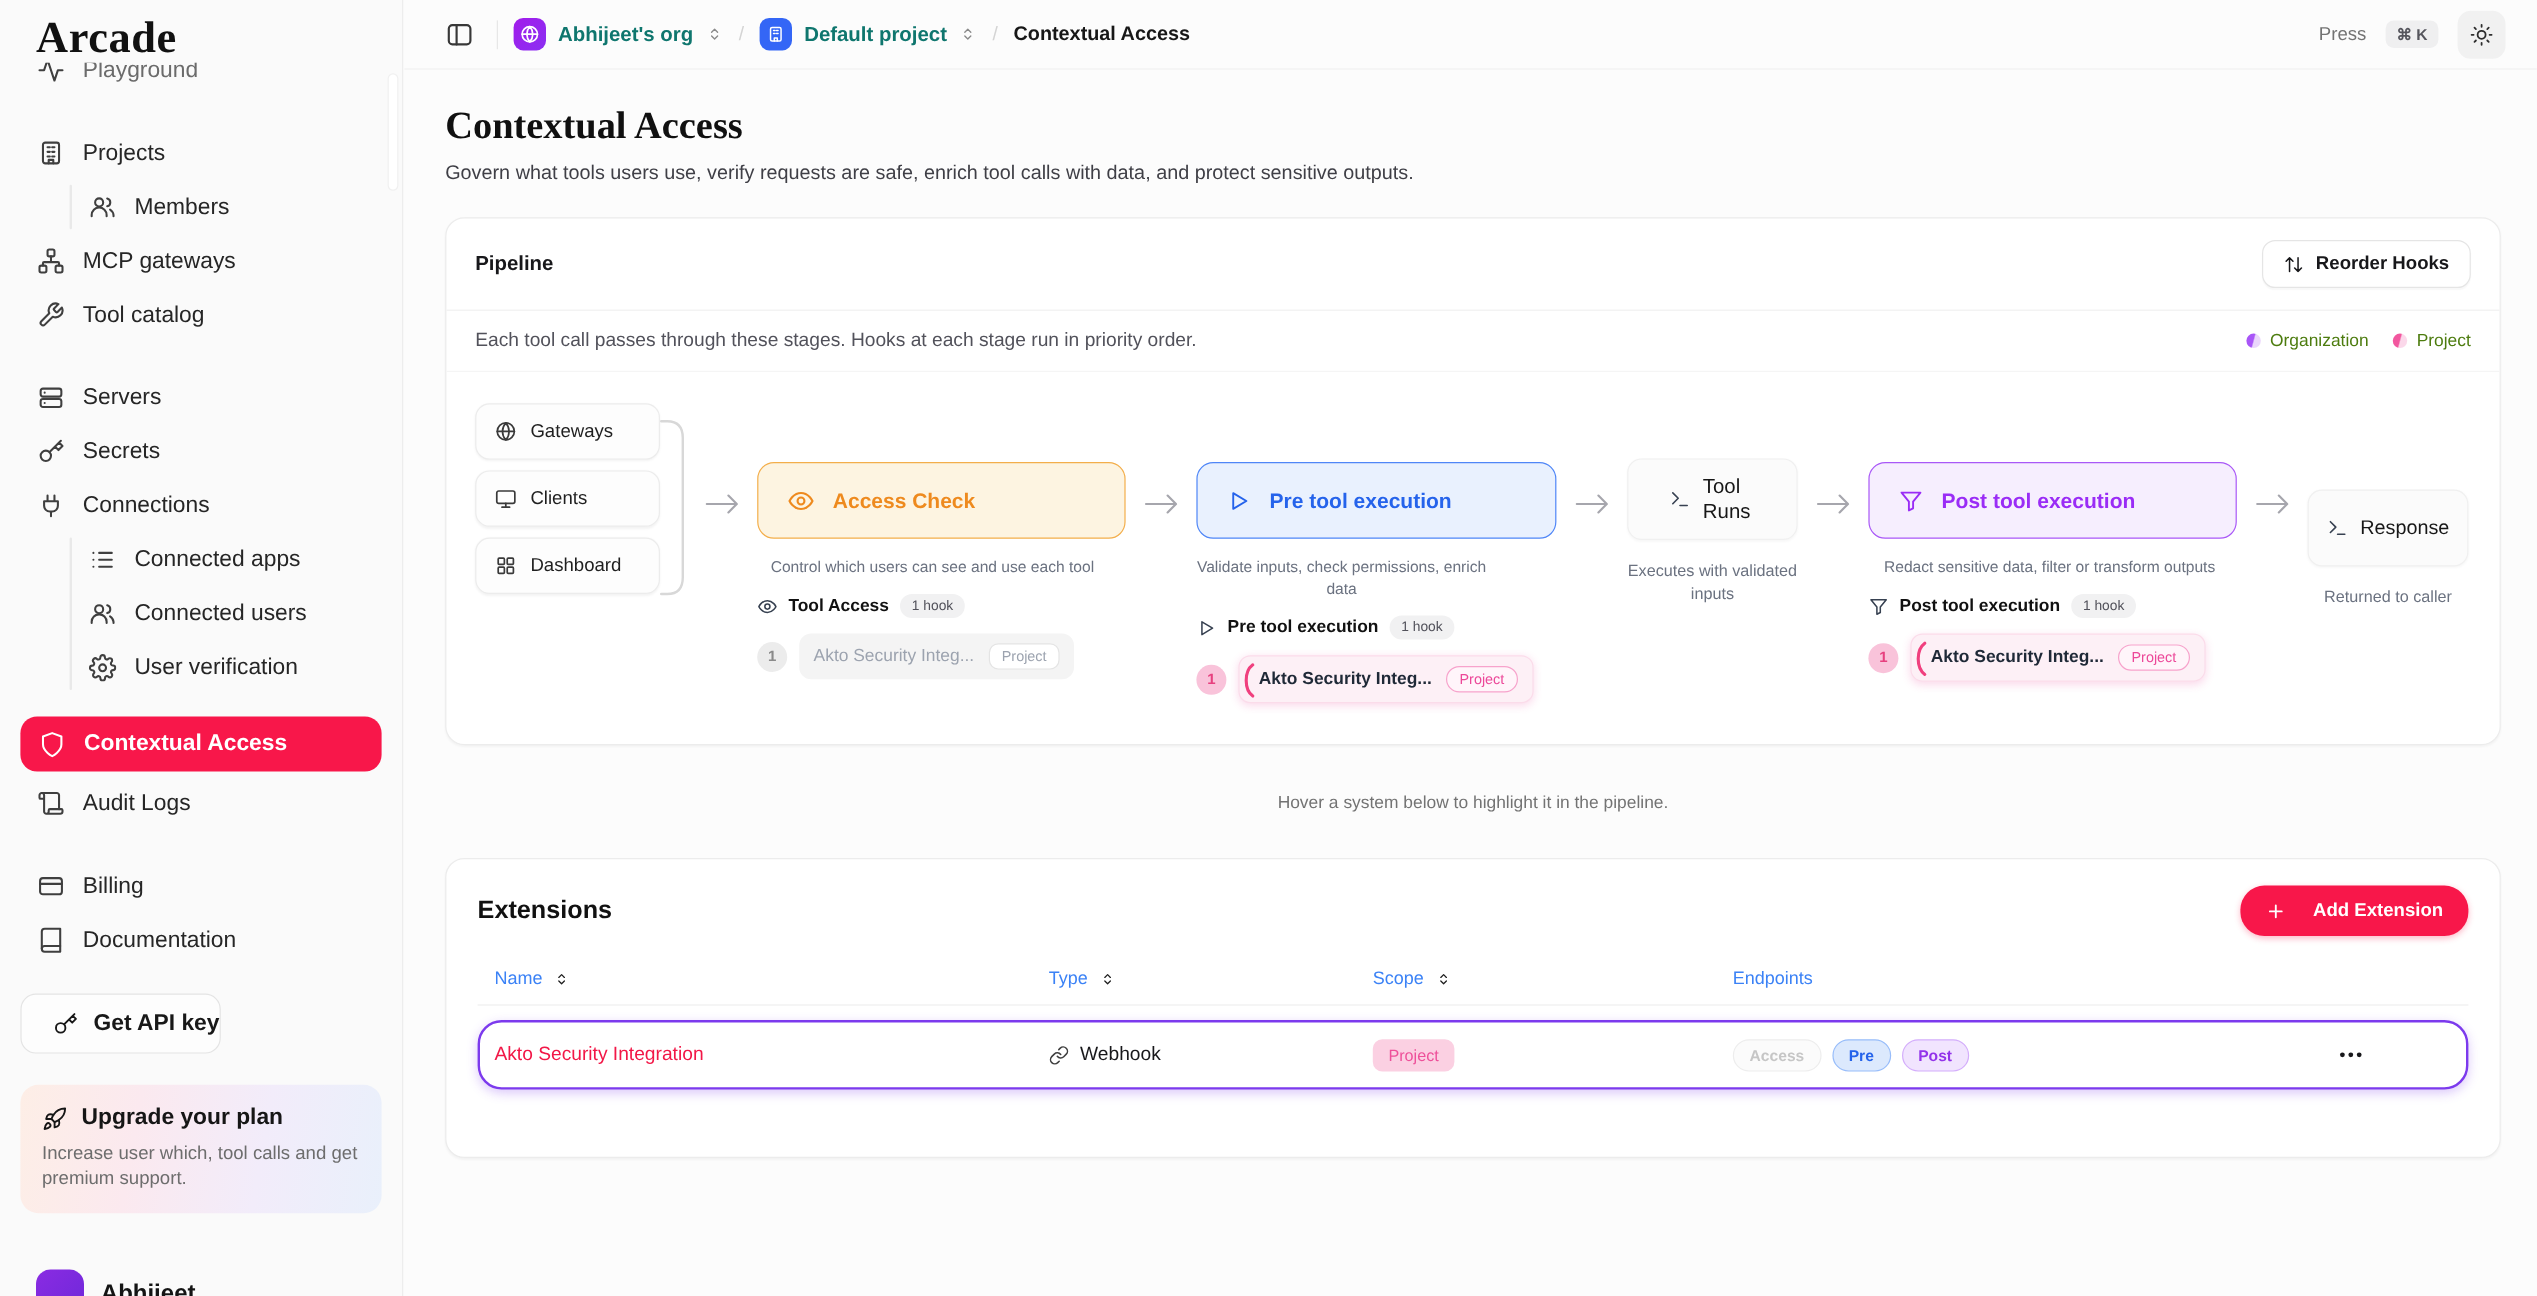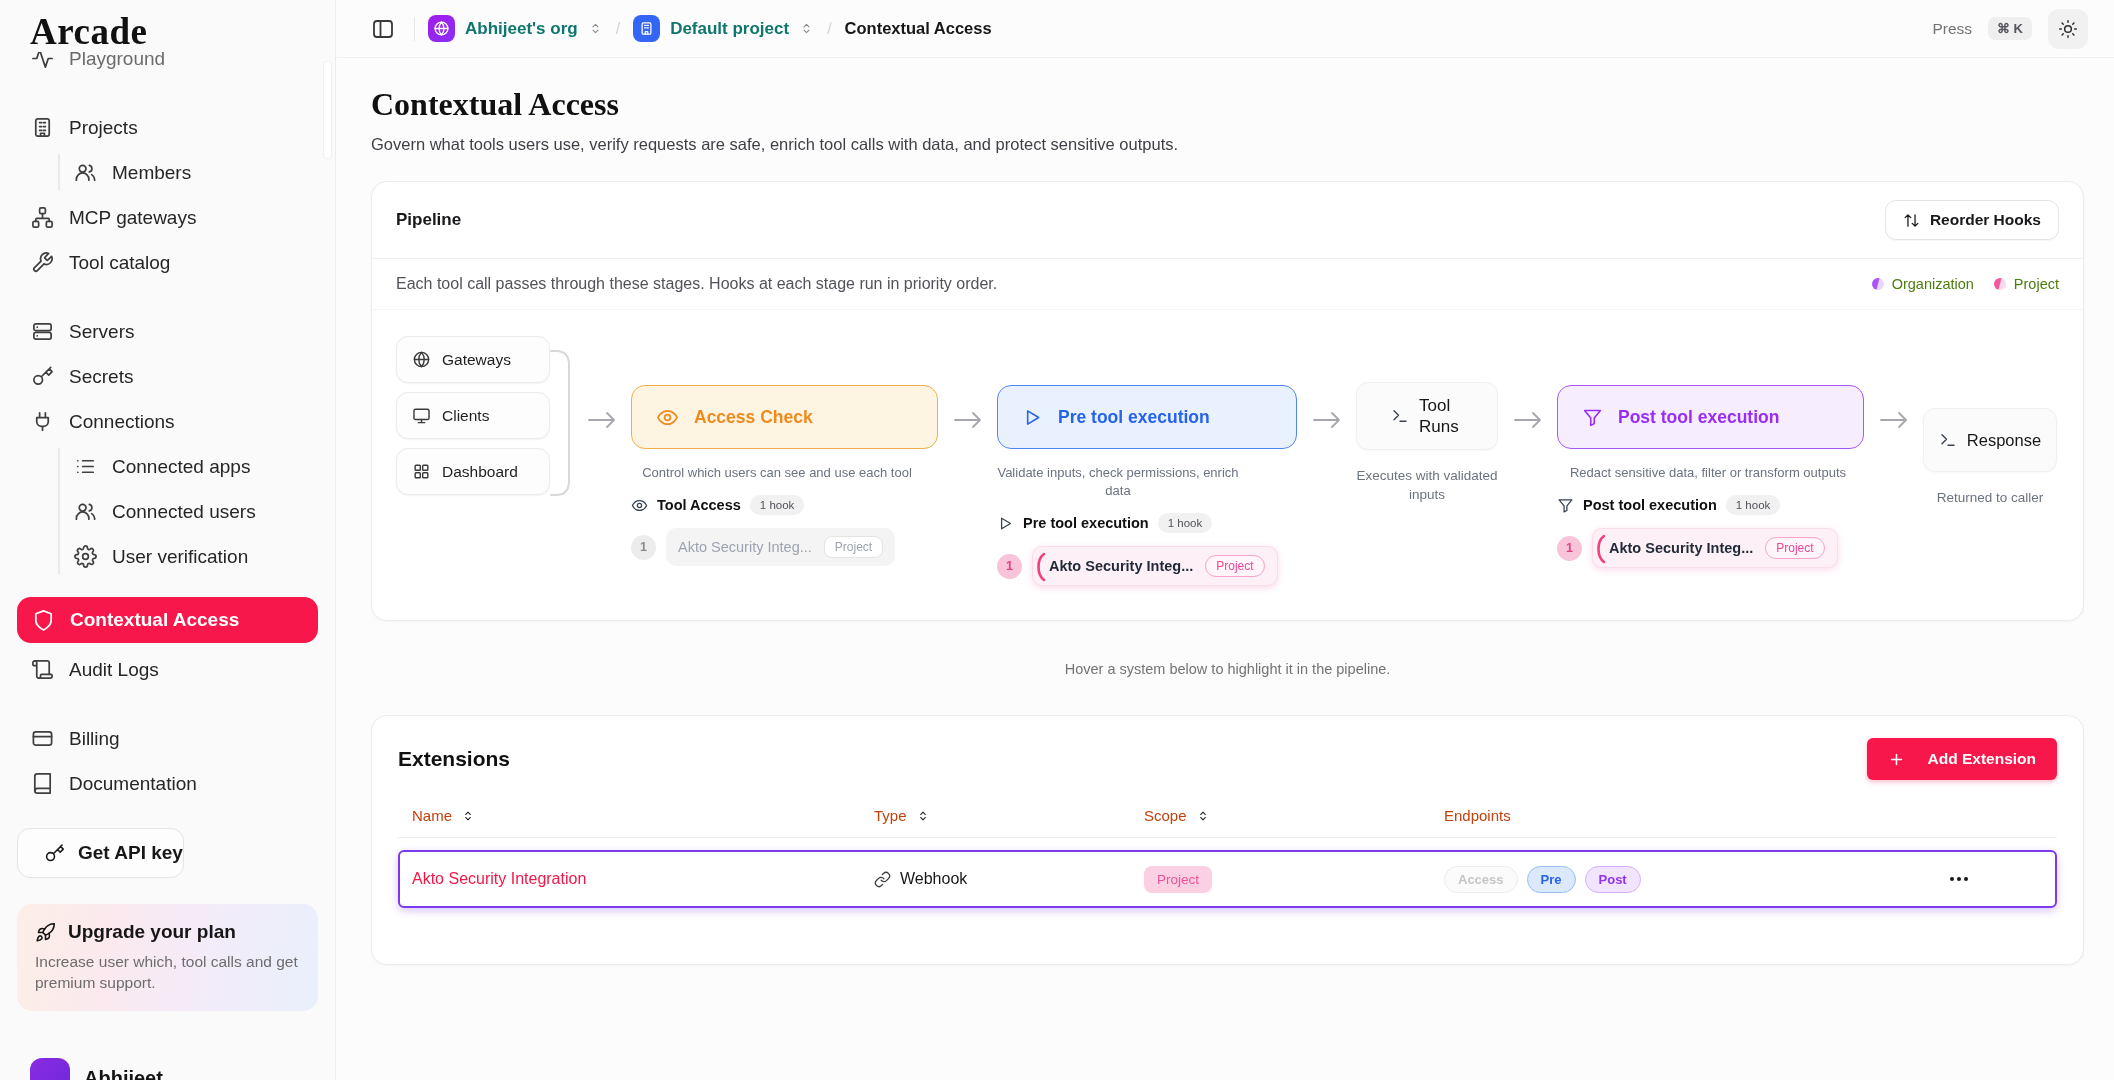--- a/index.html
+++ b/index.html
@@ -107,26 +107,26 @@
   .plain-box .nicon { width:18px; height:18px; color:#374151; }
   .plain-box.runs-box { height:68px; font-size:17px; text-align:left; line-height:1.25; }
   .plain-box.resp-box { height:64px; font-size:16.5px; }
   .plain-desc { margin-top:17px; font-size:13.5px; line-height:1.4; color:#6b7280; }
 
   .hover-hint { margin-top:40px; text-align:center; font-size:14.5px; color:#737373; }
 
   .ext-card { margin-top:38px; height:250px; overflow:hidden; }
   .ext-head { display:flex; align-items:center; justify-content:space-between; padding:22px 26px 14px; }
   .ext-title { font-size:21px; font-weight:700; color:#111; }
-  .add-btn { display:flex; align-items:center; gap:22px; background:#f8174a; color:#fff; border:none; border-radius:6px; padding:12px 21px; font-size:15.5px; font-weight:600; cursor:pointer; box-shadow:0 2px 5px rgba(248,23,74,.3);text-align:right; }
+  .add-btn { display:flex; align-items:center; gap:22px; background:#f8174a; color:#fff; border:none; border-radius:20px; padding:12px 21px; font-size:15.5px; font-weight:600; cursor:pointer; box-shadow:0 2px 5px rgba(248,23,74,.3);text-align:right; }
   .tbl { margin:0 26px; }
   .tbl-head { display:grid; grid-template-columns:462px 270px 300px 430px 1fr; align-items:center; padding:13px 14px; border-bottom:1px solid #efefef; }
-  .th { display:flex; align-items:center; gap:9px; font-size:15px; font-weight:500; color:#c2410c; }
+  .th { display:flex; align-items:center; gap:9px; font-size:15px; font-weight:500; color:#3b82f6; }
   .sort-ic { color:#1f1f1f; cursor:pointer; }
-  .tbl-row { display:grid; grid-template-columns:462px 270px 300px 430px 1fr; align-items:center; height:58px; margin-top:12px; border:2px solid #7c3aed; border-radius:6px; padding:0 12px; box-shadow:0 3px 9px rgba(124,58,237,.28); background:#fff; cursor:pointer; }
+  .tbl-row { display:grid; grid-template-columns:462px 270px 300px 430px 1fr; align-items:center; height:58px; margin-top:12px; border:2px solid #7c3aed; border-radius:20px; padding:0 12px; box-shadow:0 3px 9px rgba(124,58,237,.28); background:#fff; cursor:pointer; }
   .cell-name { font-size:16px; color:#f21747; }
   .cell-type { display:flex; align-items:center; gap:9px; font-size:16px; color:#18181b; }
   .cell-type .nicon{ width:17px; height:17px; color:#3f3f3f; }
   .scope-badge { display:inline-block; background:#fbd0e2; color:#ee509a; border-radius:8px; padding:6px 13px; font-size:13.5px; font-weight:500; }
   .endpoints { display:flex; align-items:center; gap:9px; }
   .ep { border-radius:999px; padding:5px 13px; font-size:13px; font-weight:600; }
   .ep.off { background:#fbfbfb; border:1px solid #ededed; color:#c6c6c6; }
   .ep.pre { background:#dce9fd; border:1px solid #98bdfa; color:#2563eb; }
   .ep.post { background:#f1e4fe; border:1px solid #d4aefb; color:#9333ea; }
   .row-actions { justify-self:center; display:flex; gap:3px; cursor:pointer; }

